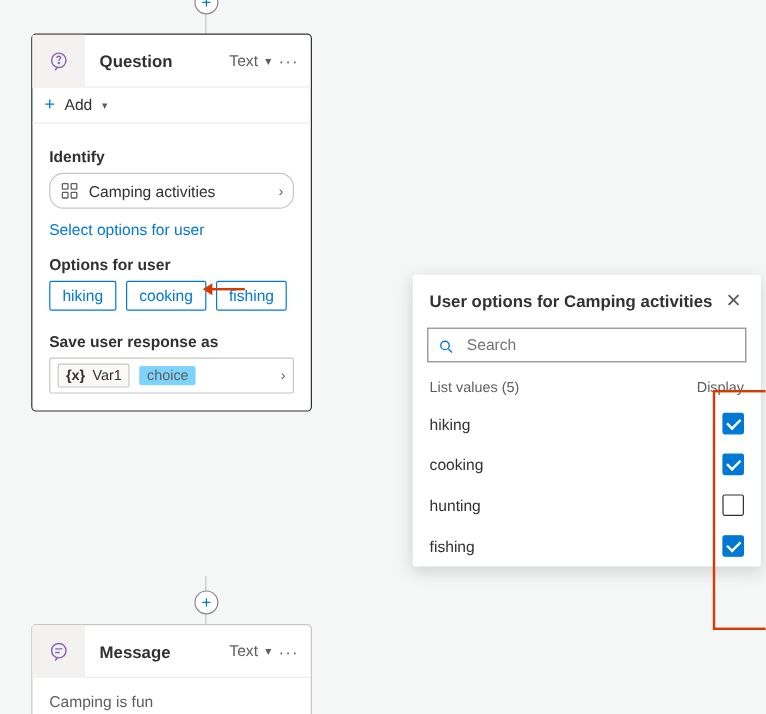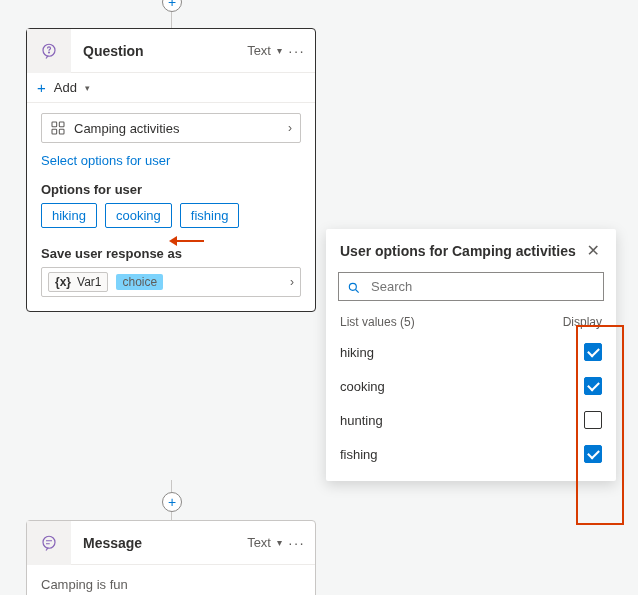--- a/index.html
+++ b/index.html
@@ -34,21 +34,21 @@
     color: #0078d4;
     font-size: 14px;
     line-height: 1;
     cursor: pointer;
   }
   .card {
     position: absolute;
     background: #fff;
     border: 1px solid #323130;
     border-radius: 4px;
-    width: 290px;
+    width: 234px;
   }
   .card.msg {
     border: 1px solid #c8c6c4;
   }
   .card-header {
     display: flex;
     align-items: center;
     height: 44px;
     border-bottom: 1px solid #edebe9;
   }
@@ -92,21 +92,21 @@
   .body { padding: 10px 14px 14px; }
   .section-label {
     font-weight: 600;
     font-size: 13px;
     margin-top: 10px;
     margin-bottom: 6px;
   }
   .prompt-text { margin: 6px 0 12px; }
   .identify-box {
     border: 1px solid #c8c6c4;
-    border-radius: 2px;
+    border-radius: 12px;
     display: flex;
     align-items: center;
     padding: 6px 8px;
     gap: 8px;
     cursor: pointer;
   }
   .identify-box .chev-r {
     margin-left: auto;
     color: #605e5c;
     font-size: 12px;
@@ -176,27 +176,26 @@
     border-top: 5px solid transparent;
     border-bottom: 5px solid transparent;
     border-right: 8px solid #d83b01;
     position: absolute;
     left: 0; top: 0;
   }
 
   
   .flyout {
     position: absolute;
-    left: 326px;
+    left: 344px;
     top: 229px;
     width: 290px;
     background: #fff;
     box-shadow: 0 4px 14px rgba(0,0,0,0.15);
     border-radius: 2px;
-    padding-bottom: 10px;
   }
   .flyout-hdr {
     display: flex;
     align-items: center;
     padding: 12px 14px 8px;
   }
   .flyout-title { font-weight: 600; font-size: 14px; flex: 1; }
   .close-x {
     font-size: 16px;
     color: #605e5c;
@@ -289,20 +288,21 @@
       <span class="chev">▾</span>
       <span class="more">···</span>
     </div>
   </div>
   <div class="add-row">
     <span class="plus">+</span>
     <span>Add</span>
     <span class="chev">▾</span>
   </div>
   <div class="body">
+    <div class="section-label">Identify</div>
     <div class="identify-box">
       <svg width="16" height="16" viewBox="0 0 24 24" fill="none" stroke="#605e5c" stroke-width="1.6">
           <rect x="3" y="3" width="7" height="7" rx="1"></rect>
           <rect x="14" y="3" width="7" height="7" rx="1"></rect>
           <rect x="3" y="14" width="7" height="7" rx="1"></rect>
           <rect x="14" y="14" width="7" height="7" rx="1"></rect>
         </svg>
       <span>Camping activities</span>
       <span class="chev-r">›</span>
     </div>

